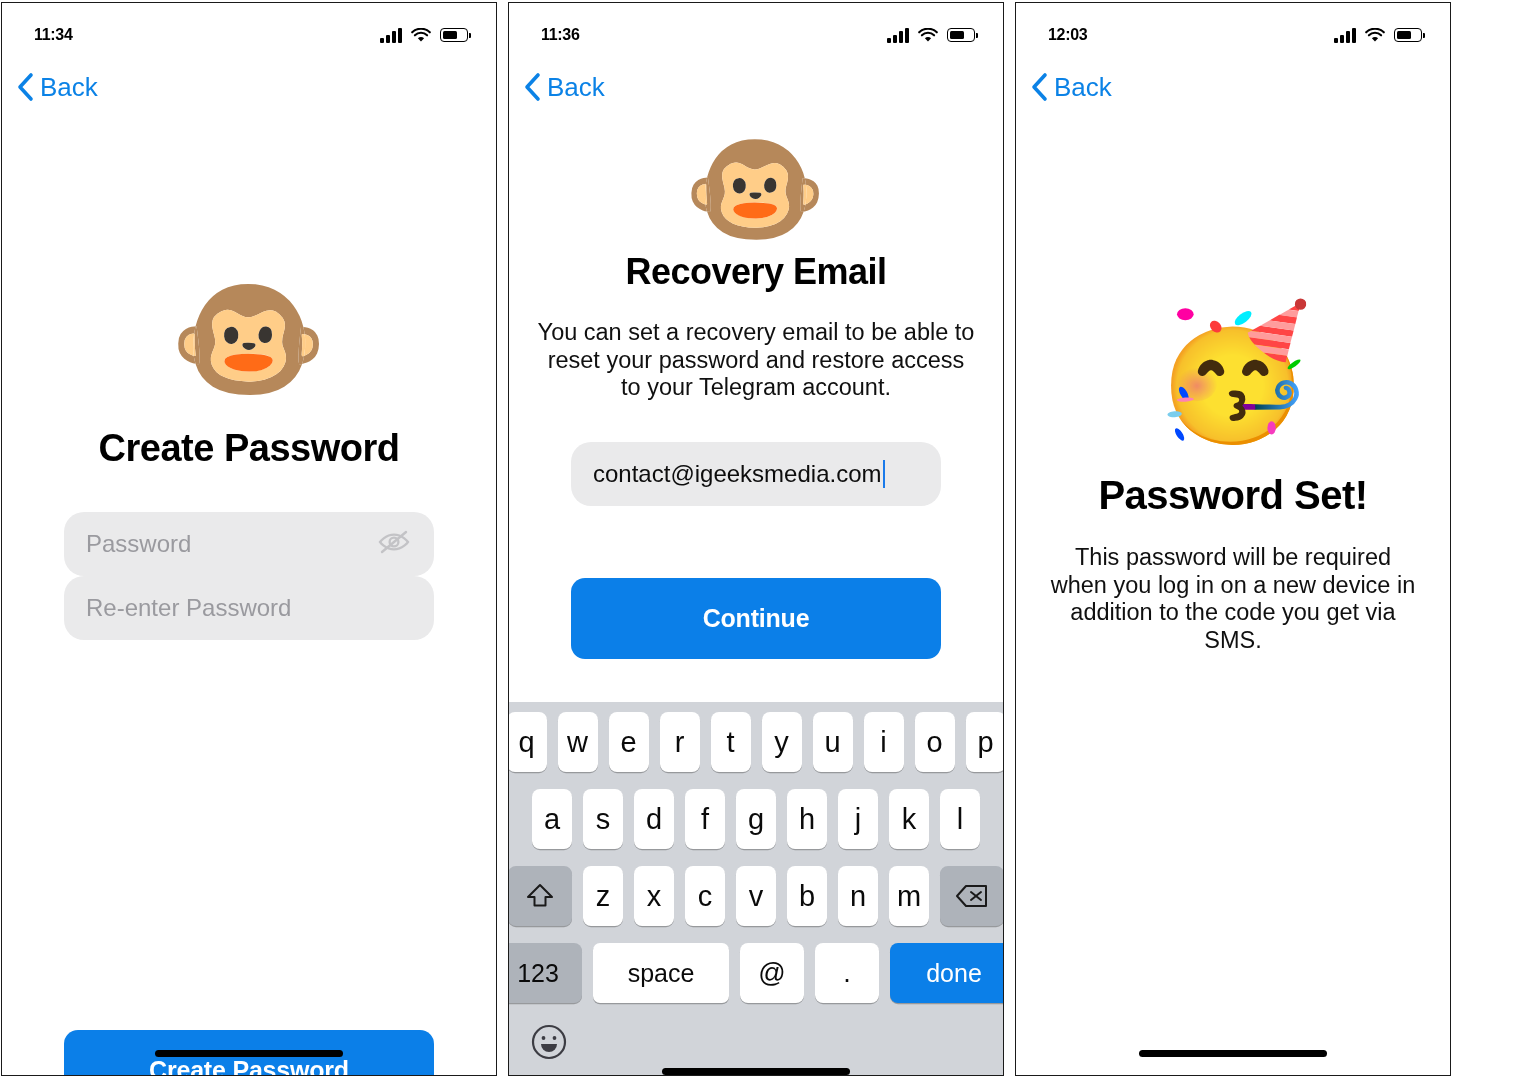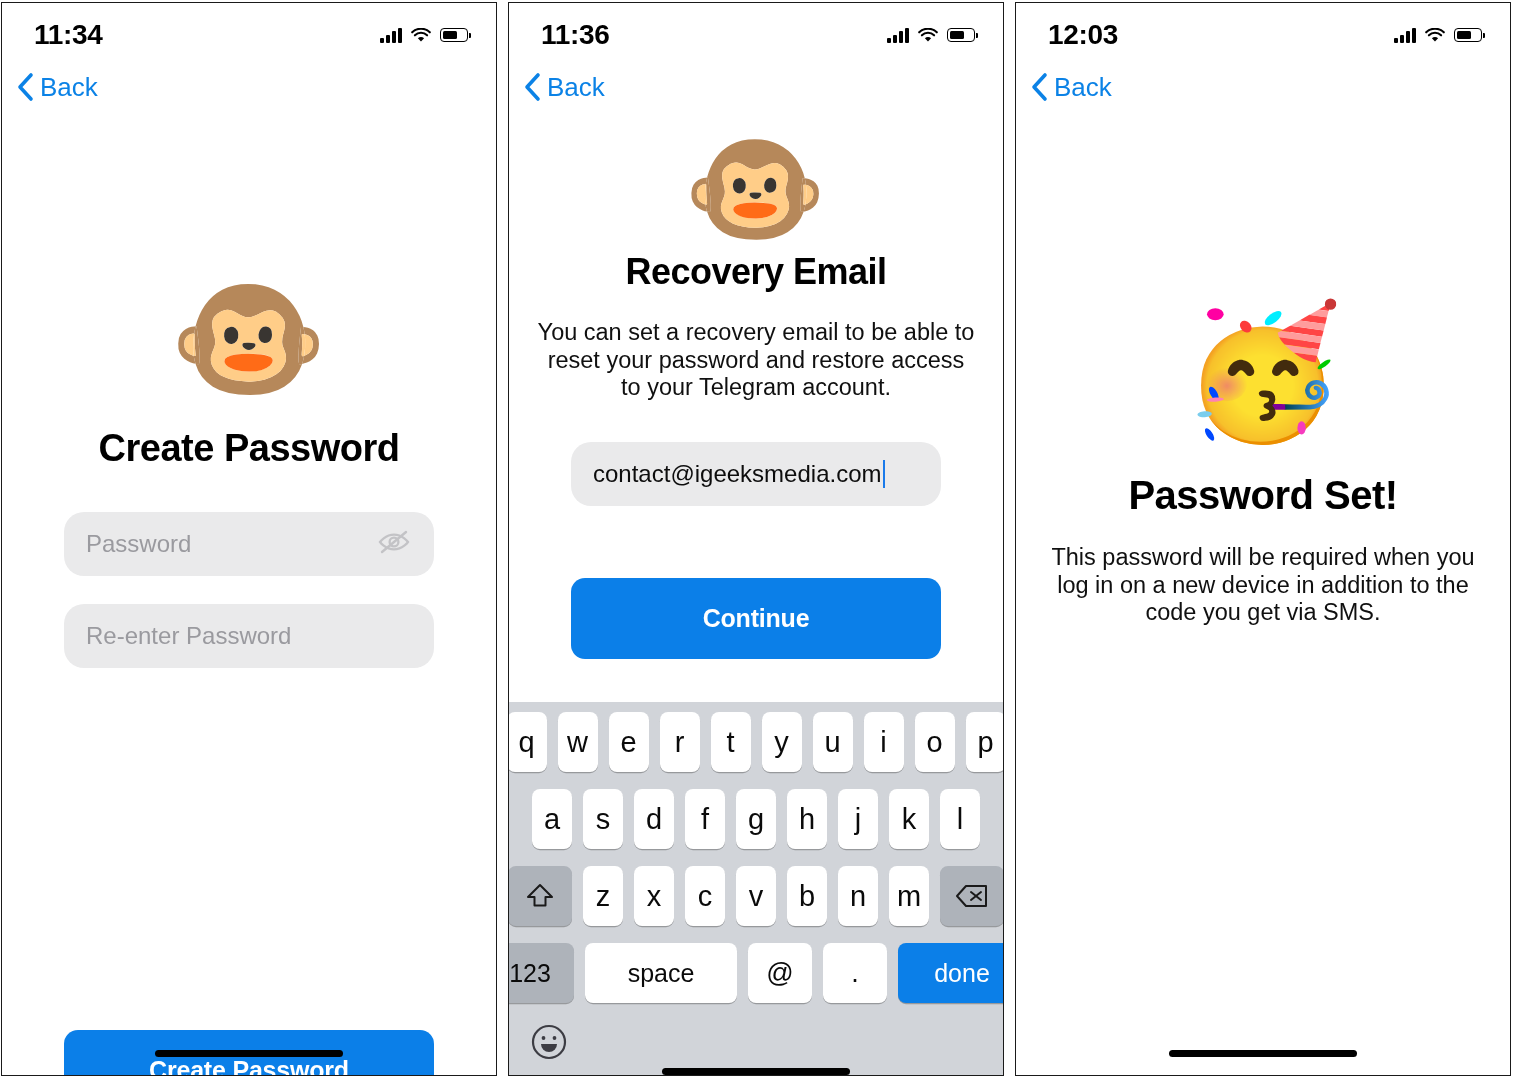--- a/index.html
+++ b/index.html
@@ -19,32 +19,32 @@
   }
   .phone {
     position:relative;
     background:#ffffff;
     border:1.5px solid #1a1a1a;
     overflow:hidden;
     flex:0 0 auto;
   }
   .phone.p1 { width:496px; height:1074px; }
   .phone.p2 { width:496px; height:1074px; }
-  .phone.p3 { width:496px; height:1074px; }
+  .phone.p3 { width:436px; height:1074px; }
 
   
   .statusbar {
     height:54px;
     display:flex;
     align-items:center;
     justify-content:space-between;
     padding:10px 28px 0 32px;
   }
   .clock {
-    font-size:28px;
+    font-size:16px;
     font-weight:bold;
     color:#000;
     letter-spacing:-0.3px;
   }
   .status-icons { display:flex; align-items:center; gap:9px; }
   .signal { display:flex; align-items:flex-end; gap:2.5px; height:15px; }
   .signal i { display:block; width:3.6px; background:#000; border-radius:1px; }
   .signal i:nth-child(1){ height:5px; }
   .signal i:nth-child(2){ height:8px; }
   .signal i:nth-child(3){ height:11.5px; }
@@ -139,21 +139,21 @@
     border:none;
     width:100%;
     font-family:inherit;
     letter-spacing:-0.2px;
   }
 
   
   .p1 .emoji { font-size:128px; margin-top:158px; }
   .p1 .title { font-size:38px; margin-top:24px; }
   .p1 .fields { padding:0 62px; margin-top:42px; }
-  .p1 .fields .field + .field { margin-top:28px; }
+  .p1 .fields .field + .field { }
   .p1 .cta { position:absolute; left:62px; right:62px; bottom:122px; }
 
   
   .p2 .emoji { font-size:116px; margin-top:14px; }
   .p2 .title { font-size:36px; margin-top:4px; }
   .p2 .subtitle { margin-top:26px; padding:0 26px; }
   .p2 .email-wrap { padding:0 62px; margin-top:40px; }
   .p2 .cta { padding:0 62px; margin-top:72px; }
 
   
@@ -186,21 +186,21 @@
     cursor:pointer;
     flex:0 0 auto;
     font-family:inherit;
   }
   .key.fn {
     background:#aeb3ba;
     width:62px;
   }
   .key.shift, .key.del { width:64px; }
   .key.num { width:88px; background:#aeb3ba; font-size:25px; }
-  .key.space { width:152px; font-size:25px; }
+  .key.space { width:136px; font-size:25px;border-radius:7px; }
   .key.at { width:64px; font-size:27px; }
   .key.dot { width:64px; font-size:27px; }
   .key.done { width:128px; background:#0b7fe8; color:#fff; font-size:25px; }
   .krow.r4 { margin-bottom:10px; }
   .kbd-bottom {
     display:flex;
     align-items:center;
     padding:0 18px;
     height:58px;
   }

